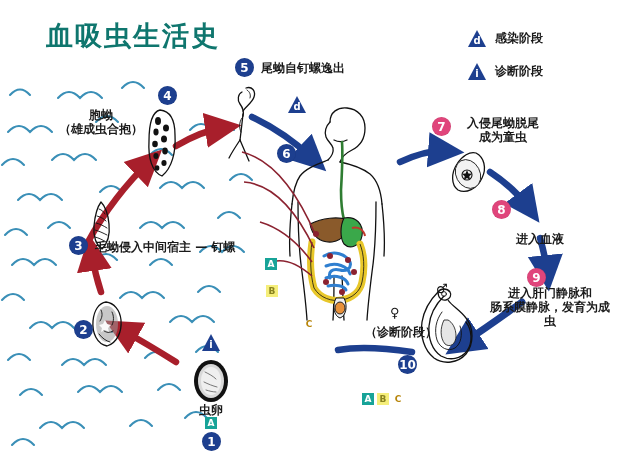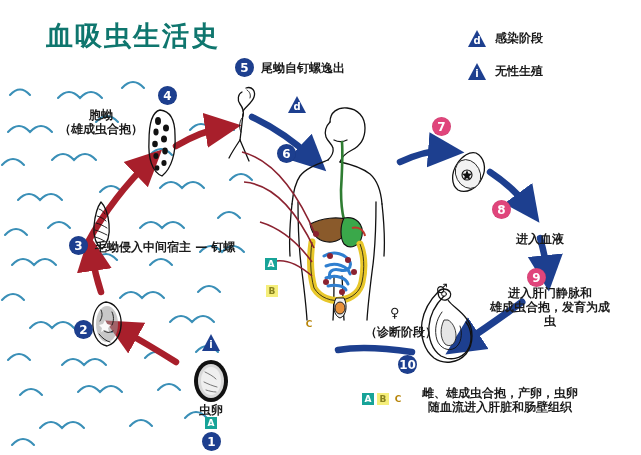--- a/index.html
+++ b/index.html
@@ -97,21 +97,21 @@
         <polygon points="9,0 18,17 0,17" fill="#1d3f8f"></polygon>
         <text x="9" y="14" text-anchor="middle" font-size="10" font-weight="bold" fill="#ffffff" font-family="'DejaVu Sans',sans-serif">d</text>
       </svg>
       <span class="legend-label">感染阶段</span>
     </div>
     <div class="legend-row">
       <svg width="18" height="17" viewBox="0 0 18 17">
         <polygon points="9,0 18,17 0,17" fill="#1d3f8f"></polygon>
         <text x="9" y="14" text-anchor="middle" font-size="10" font-weight="bold" fill="#ffffff" font-family="'DejaVu Sans',sans-serif">i</text>
       </svg>
-      <span class="legend-label">无性生殖</span>
+      <span class="legend-label">诊断阶段</span>
     </div>
   </div>
 
   <svg class="abs" style="left:0;top:0;" width="641" height="455" viewBox="0 0 641 455">
     <defs>
       <marker id="redhead" markerWidth="6" markerHeight="6" refX="2.6" refY="3" orient="auto" markerUnits="strokeWidth">
         <path d="M0,0.3 L5.6,3 L0,5.7 z" fill="#a81f2b"></path>
       </marker>
       <marker id="bluehead" markerWidth="6" markerHeight="6" refX="2.6" refY="3" orient="auto" markerUnits="strokeWidth">
         <path d="M0,0.3 L5.6,3 L0,5.7 z" fill="#1d3f8f"></path>
@@ -282,27 +282,29 @@
   <div class="abs chip c" style="left:303px;top:318px;">C</div>
 
   <svg class="abs" style="left:448px;top:150px;" width="42" height="46" viewBox="0 0 42 46">
     <path class="ink" d="M28,3 C36,7 39,18 34,28 C29,39 18,44 10,40 C3,35 3,23 9,14 C14,6 22,1 28,3 z"></path>
     <ellipse cx="20" cy="24" rx="12" ry="15" fill="#f2f2f2" stroke="#111" stroke-width="0.8" transform="rotate(-28 20 24)"></ellipse>
     <circle cx="19" cy="25" r="5" fill="none" stroke="#111" stroke-width="1.1"></circle>
     <path d="M19,20 l1.4,3.4 l3.6,.4 l-2.7,2.5 l.8,3.6 l-3.1,-1.9 l-3.1,1.9 l.8,-3.6
              l-2.7,-2.5 l3.6,-.4 z" fill="#111"></path>
   </svg>
   <div class="abs num pink" style="left:432px;top:117px;">7</div>
+  <div class="abs cap center" style="left:455px;top:116px;width:96px;">入侵尾蚴脱尾
+成为童虫</div>
 
   <div class="abs num pink" style="left:492px;top:200px;">8</div>
   <div class="abs cap" style="left:516px;top:203px;width:80px;margin-top:29px;">进入血液</div>
 
   <div class="abs num pink" style="left:527px;top:268px;">9</div>
   <div class="abs cap center" style="left:486px;top:286px;width:128px;">进入肝门静脉和
-雄成虫合抱，发育为成虫</div>
+肠系膜静脉，发育为成虫</div>
 
   <svg class="abs" style="left:408px;top:286px;" width="72" height="86" viewBox="0 0 72 86">
 
     <path class="ink" d="M30,6 C22,14 16,24 14,36 C12,50 16,64 26,72 C36,79 50,77 58,68
                          C66,58 66,42 58,32 C52,24 44,20 40,14"></path>
     <path class="ink" d="M36,10 C28,18 22,28 21,40 C20,52 24,64 33,70 C42,75 53,73 59,65
                          C65,56 64,44 58,36"></path>
 
     <path class="ink-thin" d="M34,26 C28,34 26,44 29,54 C32,62 40,66 47,62 C53,58 55,48 52,40"></path>
     <path d="M36,34 C32,42 32,52 37,58 C42,62 48,58 48,50 C48,42 44,36 40,34 z" fill="#e6e6e6" stroke="#111" stroke-width="0.8"></path>
@@ -310,20 +312,18 @@
     <path class="ink" d="M30,6 C33,2 39,2 42,6 C44,9 42,13 38,14 C34,15 30,12 30,6 z"></path>
     <circle cx="36" cy="8" r="2.4" class="ink-thin"></circle>
   </svg>
 
   <div class="abs" style="left:436px;top:281px;font-size:13px;font-weight:bold;color:#111;">♂</div>
 
   <div class="abs" style="left:390px;top:305px;font-size:13px;font-weight:bold;color:#111;">♀</div>
   <div class="abs cap" style="left:365px;top:325px;width:80px;">（诊断阶段）</div>
 
   <div class="abs num blue" style="left:398px;top:355px;">10</div>
-  <div class="abs cap center" style="left:397px;top:386px;width:206px;">雌、雄成虫合抱，产卵，虫卵
-随血流进入肝脏和肠壁组织</div>
 
   <div class="abs chip a" style="left:362px;top:393px;">A</div>
   <div class="abs chip b" style="left:377px;top:393px;">B</div>
   <div class="abs chip c" style="left:392px;top:393px;">C</div>
 
 </div>
 
 </body></html>

